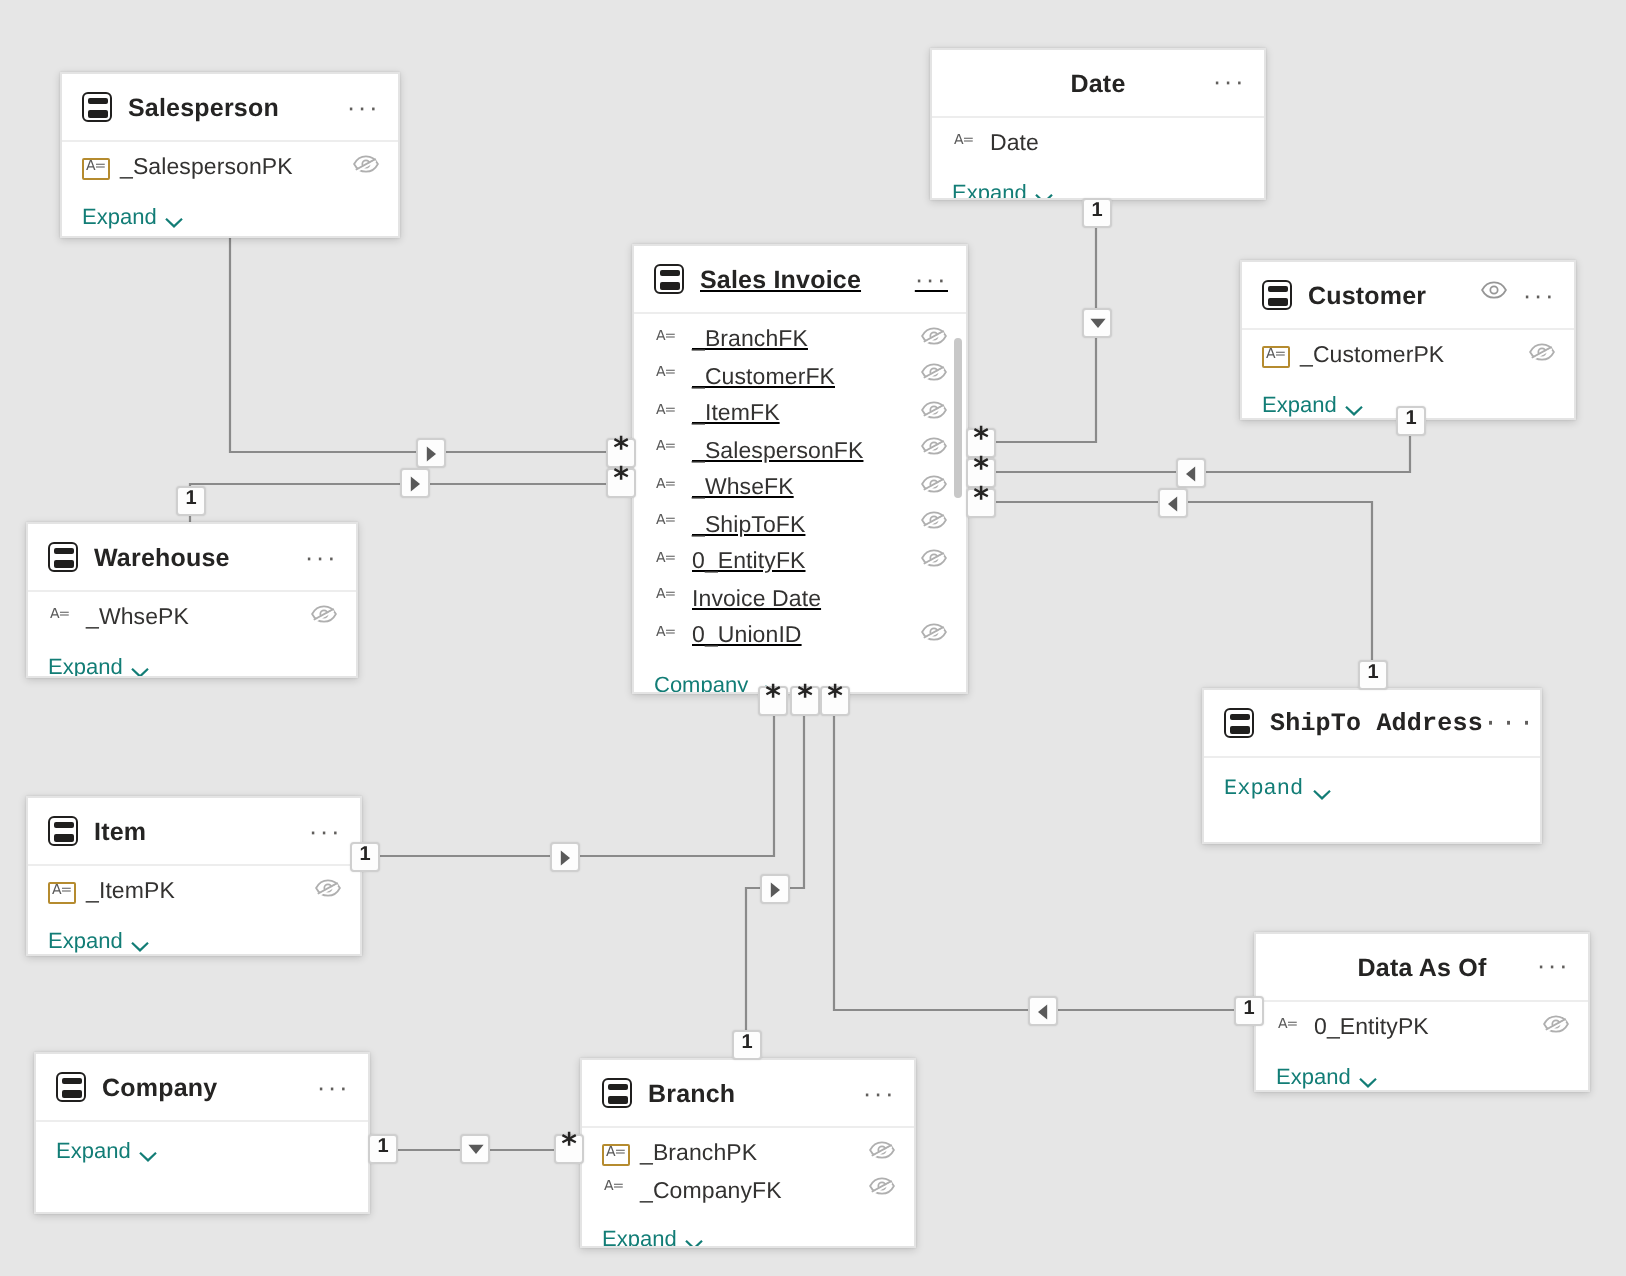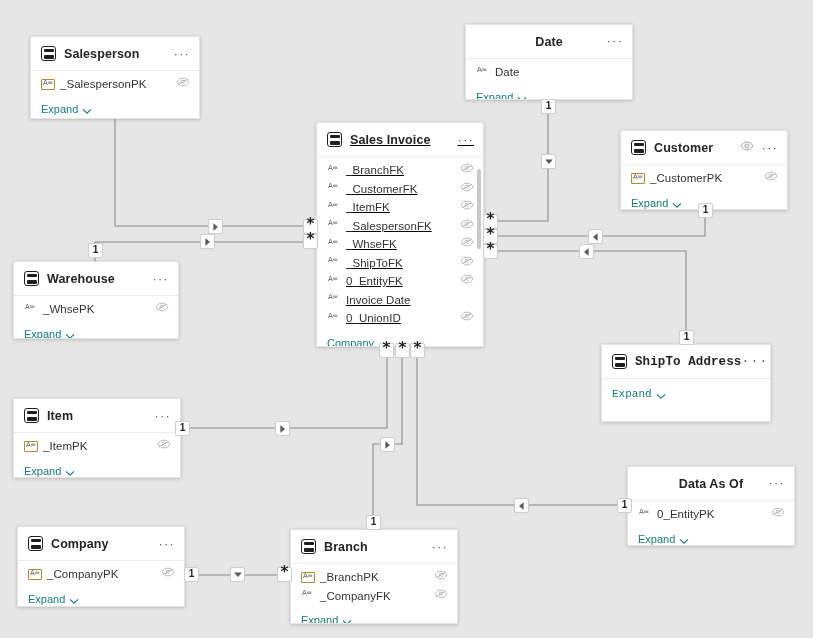--- a/index.html
+++ b/index.html
@@ -541,33 +541,20 @@
             </svg>
           </span></div>
       </div>
       <div class="tbl" style="left: 17px; top: 526px; width: 168px; height: 81px;">
         <div class="tbl-head">
           <span class="tbl-icon"></span>
           <span class="tbl-title">Company</span>
           <span class="spacer"></span>
           <span class="ellipsis">···</span>
         </div>
-        <div class="tbl-body">
-          <div class="fld">
-            <span class="fld-key"></span>
-            <span class="fld-name">_CompanyPK</span>
-            <span class="spacer"></span>
-            <span class="eye-off"><svg width="14" height="14" viewBox="0 0 16 16">
-                <path d="M1.2 8C2.7 5.1 5.2 3.6 8 3.6c2.8 0 5.3 1.5 6.8 4.4-1.5 2.9-4 4.4-6.8 4.4S2.7 10.9 1.2 8z" fill="none" stroke="#6e6e6e" stroke-width="1"></path>
-                <circle cx="8" cy="8" r="2.1" fill="none" stroke="#6e6e6e" stroke-width="1"></circle>
-                <line x1="2.2" y1="11.4" x2="13.6" y2="5.2" stroke="#6e6e6e" stroke-width="1.3"></line>
-                <line x1="2.2" y1="12.5" x2="13.6" y2="6.3" stroke="#ffffff" stroke-width="1.1"></line>
-              </svg></span>
-          </div>
-        </div>
         <div class="tbl-foot"><span class="foot-link">
             <span>Expand</span>
             <svg class="chev" width="10" height="7" viewBox="0 0 10 7">
               <path d="M1 1.4 L5 5.2 L9 1.4" fill="none" stroke="#127d76" stroke-width="1.1"></path>
             </svg>
           </span></div>
       </div>
       <div class="tbl" style="left: 290px; top: 529px; width: 168px; height: 95px;">
         <div class="tbl-head">
           <span class="tbl-icon"></span>

